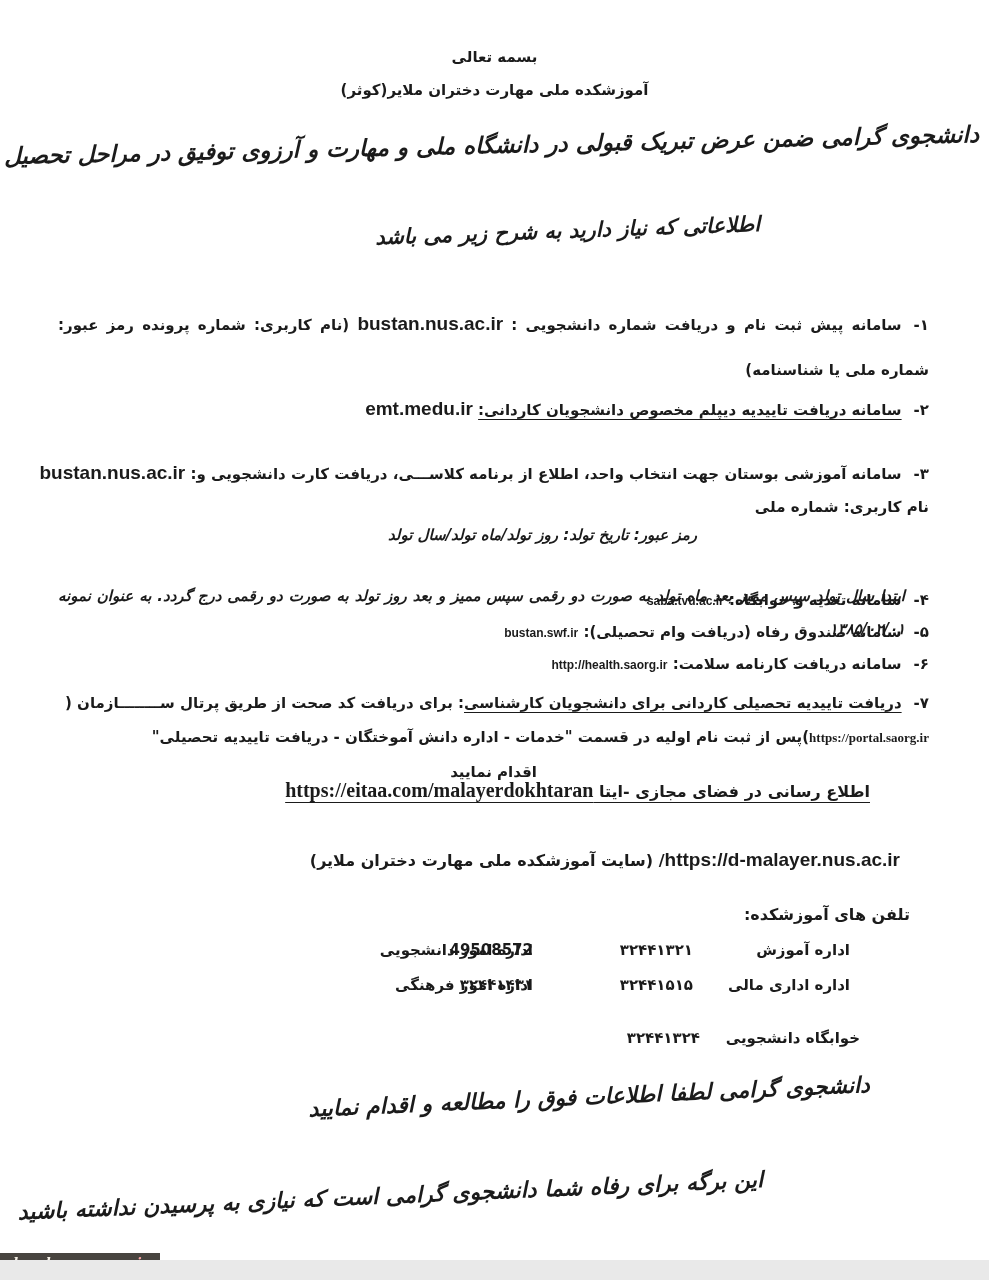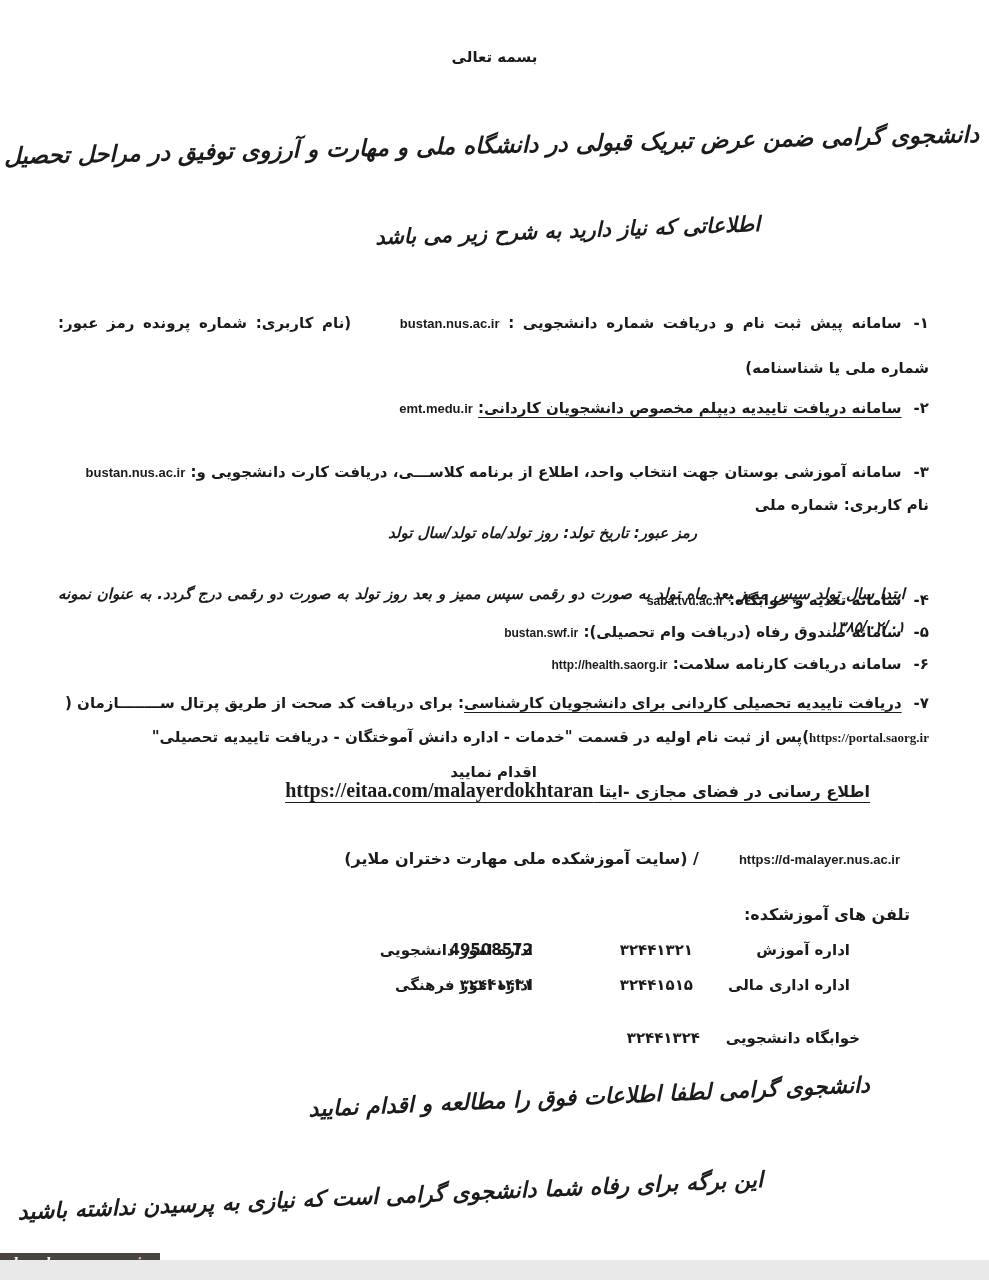--- a/index.html
+++ b/index.html
@@ -24,21 +24,21 @@
     font-family:"DejaVu Sans",sans-serif;
     font-style:italic;font-weight:bold;
     white-space:nowrap;
     transform-origin:right center;
   }
 
   
   .doc-item{font-size:15px;font-weight:bold;line-height:33px;}
   .inum{margin-left:12px;letter-spacing:1px;}
   .u{text-decoration:underline;text-underline-offset:4px;}
-  .url-sans{font-family:"Liberation Sans","DejaVu Sans",sans-serif;font-weight:bold;font-size:13px;margin-left:40px;}
+  .url-sans{font-family:"Liberation Sans","DejaVu Sans",sans-serif;font-weight:bold;font-size:19px;}
   .url-sans-sm{font-family:"Liberation Sans","DejaVu Sans",sans-serif;font-weight:bold;font-size:12px;}
   .url-serif{font-family:"Liberation Serif","DejaVu Serif",serif;font-weight:bold;font-size:13px;}
   .just{text-align:justify;}
   .it{font-style:italic;margin-top:28px;}
 
   #item1{top:301px;right:60px;left:58px;line-height:45px;}
   #item2{top:392px;right:60px;}
   #item3{top:456px;right:60px;left:58px;}
   #item3 .cred-row{display:flex;justify-content:space-between;padding-left:330px;}
   #item3 .note{padding-right:24px;}
@@ -77,20 +77,21 @@
   }
   #badge .wm-name{color:#f6f1e7;}
   #badge .wm-domain{color:#fca5a5;}
 </style>
 </head>
 <body>
 
 <div class="page">
 
   <div class="abs center hdr" style="top:48px;">بسمه تعالی</div>
+  <div class="abs center hdr" style="top:81px;">آموزشکده ملی مهارت دختران ملایر(کوثر)</div>
 
   <div class="abs callig" id="greet1">دانشجوی گرامی ضمن عرض تبریک قبولی در دانشگاه ملی و مهارت و آرزوی توفیق در مراحل تحصیل برای سرکارعالی؛ هر</div>
   <div class="abs callig" id="greet2">اطلاعاتی که نیاز دارید به شرح زیر می باشد</div>
 
   <div class="abs doc-item just" id="item1">
     <span class="inum">۱-</span><span>سامانه پیش ثبت نام  و دریافت شماره دانشجویی : </span><span class="url-sans" dir="ltr">bustan.nus.ac.ir</span><span> (نام کاربری: شماره پرونده رمز عبور: شماره ملی یا شناسنامه)</span>
   </div>
 
   <div class="abs doc-item" id="item2">
     <span class="inum">۲-</span><span class="u">سامانه دریافت تاییدیه دیپلم  مخصوص دانشجویان کاردانی:</span>

